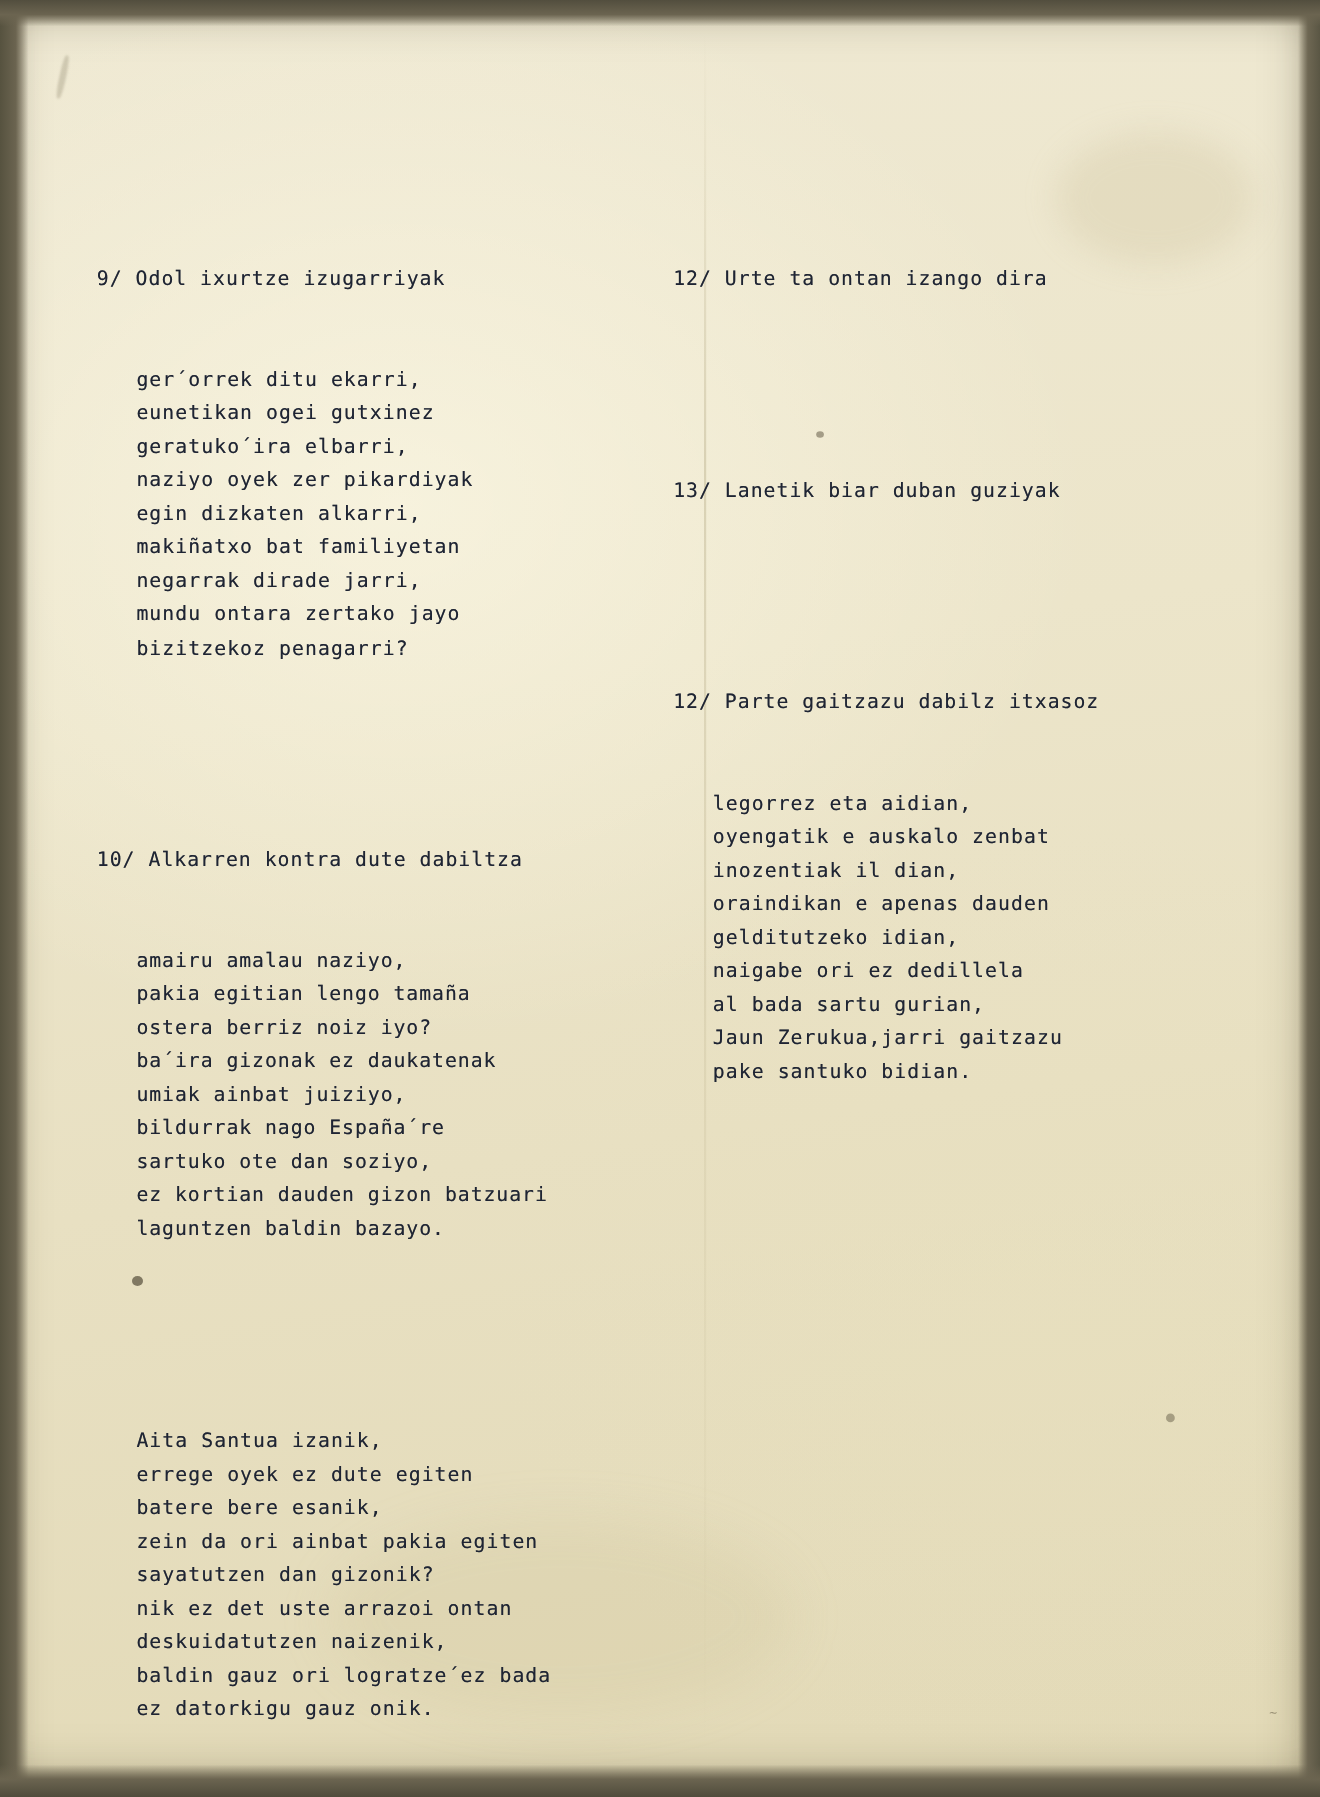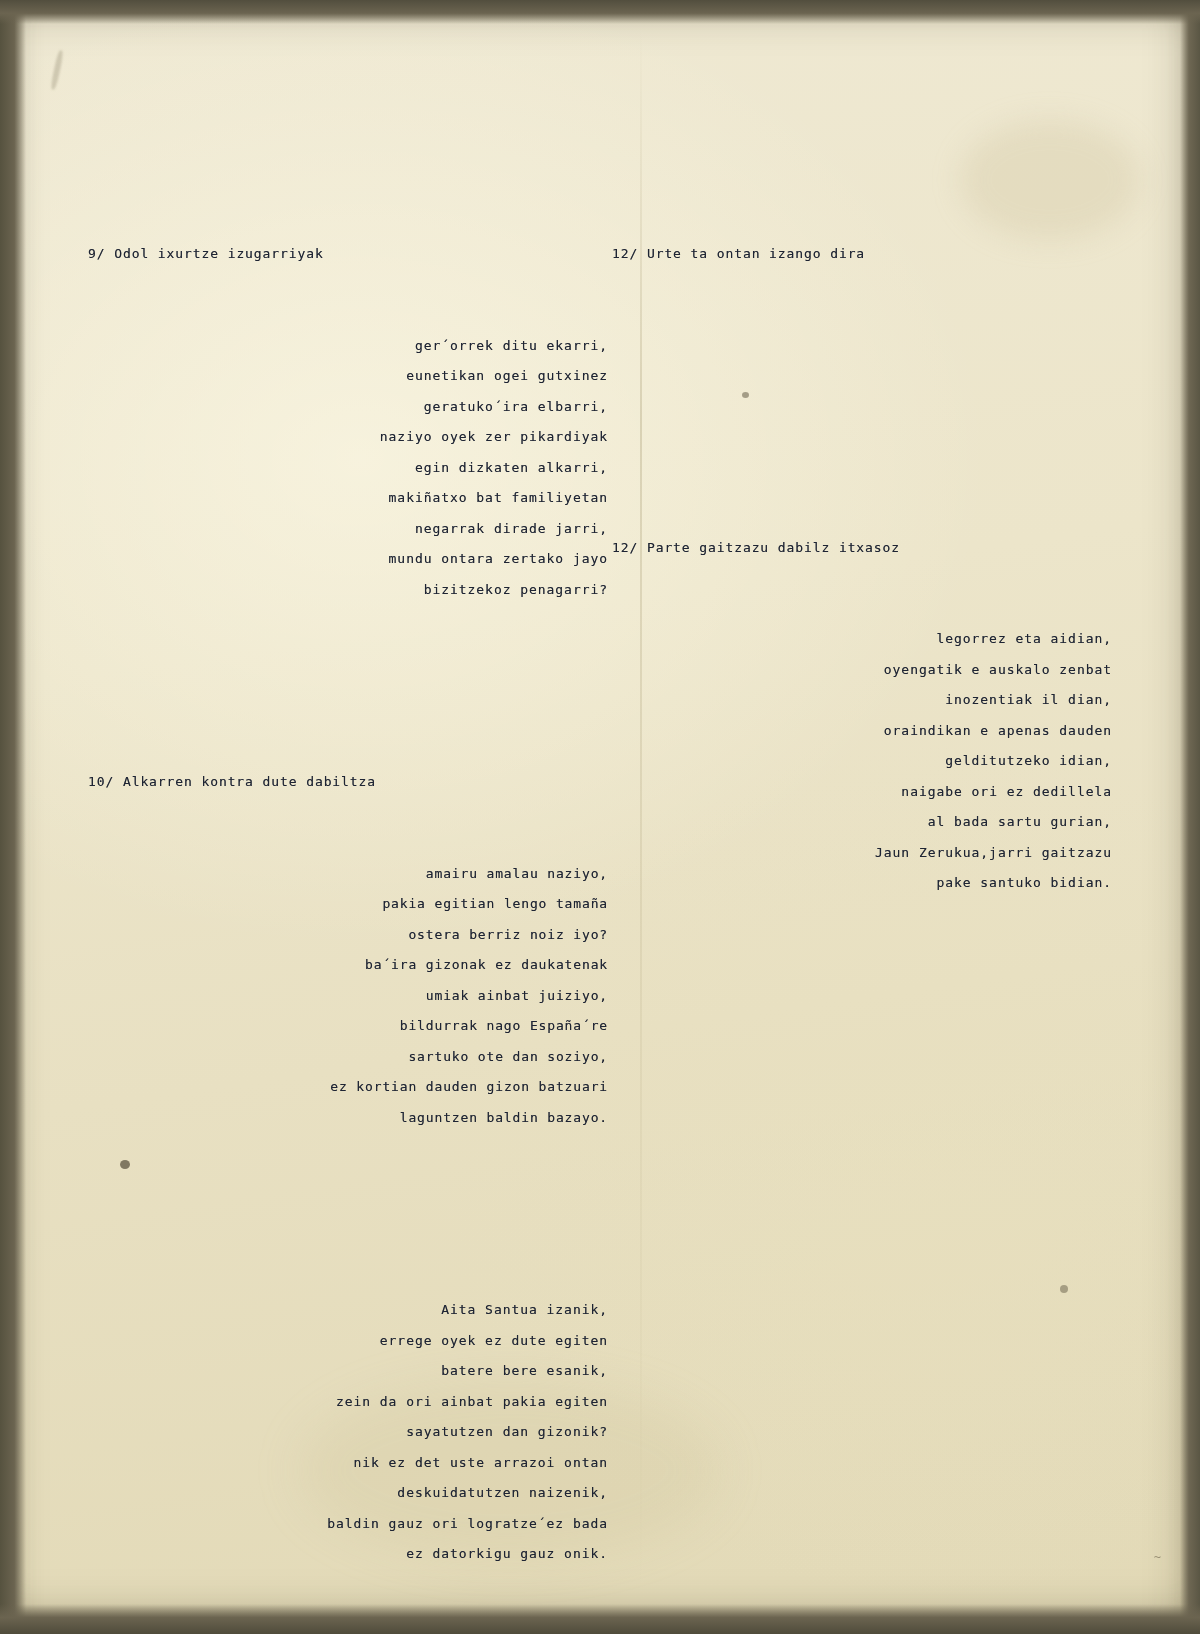--- a/index.html
+++ b/index.html
@@ -75,37 +75,36 @@
   .col {
     position: absolute;
     top: 178px;
   }
   .col-left  { left: 88px;  width: 520px; }
   .col-right { left: 612px; width: 500px; }
 
   .verse {
     margin-bottom: 40px;
     color: #1e2433;
-    font-size: 13px;
+    font-size: 18px;
     line-height: 30.5px;
     letter-spacing: 0.9px;
     white-space: pre;
     text-shadow: 0 0 0.6px rgba(30,36,51,0.55);
   }
   .verse .vnum {
     display: inline-block;
   }
   .verse .first-line {
     display: block;
   }
   .verse .rest {
     display: block;
     padding-left: 36px;
     white-space: pre;
-    text-align: right;
   }
   
   .verse:nth-child(odd) .rest { letter-spacing: 0.95px; }
   .verse:nth-child(even) .rest { letter-spacing: 0.85px; }
 
   .ghost-mark {
     position: absolute;
     right: 38px; bottom: 70px;
     font-size: 12px;
     color: rgba(70,62,42,0.45);
@@ -173,20 +172,21 @@
 
     </div>
 
     <div class="col col-right">
 
       <div class="verse">
         <span class="first-line"><span class="vnum">12/</span> <span>Urte ta ontan izango dira</span></span>
       </div>
 
       <div class="verse">
+        <span class="first-line"><span class="vnum">13/</span> <span>Lanetik biar duban guziyak</span></span>
       </div>
 
       <div class="verse">
         <span class="first-line"><span class="vnum">12/</span> <span>Parte gaitzazu dabilz itxasoz</span></span>
         <span class="rest">legorrez eta aidian,
 oyengatik e auskalo zenbat
 inozentiak il dian,
 oraindikan e apenas dauden
 gelditutzeko idian,
 naigabe ori ez dedillela

